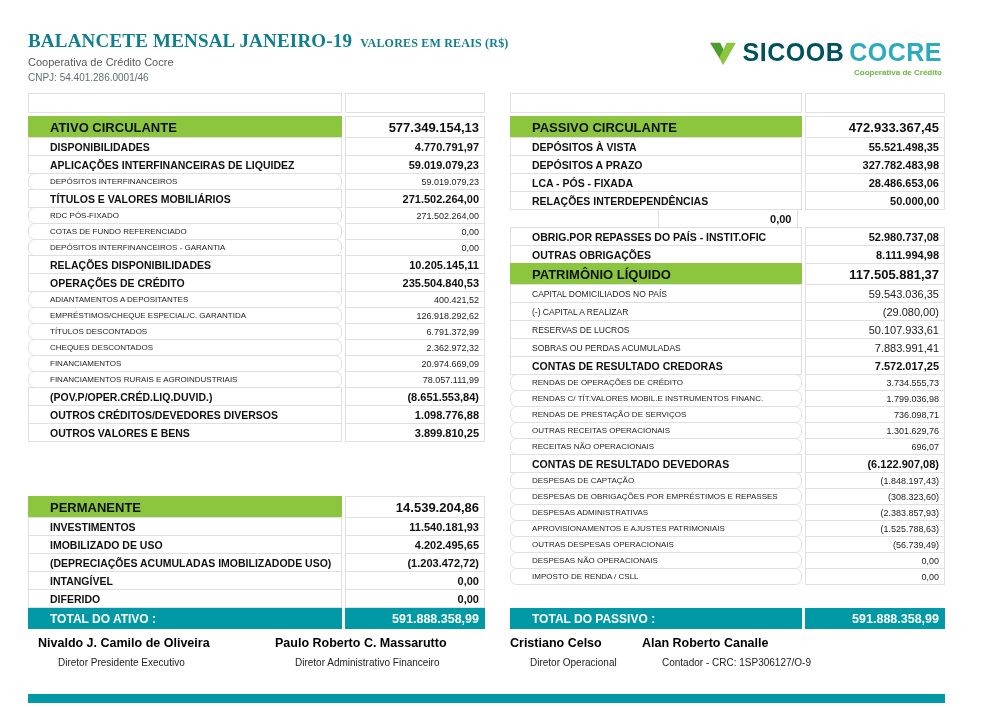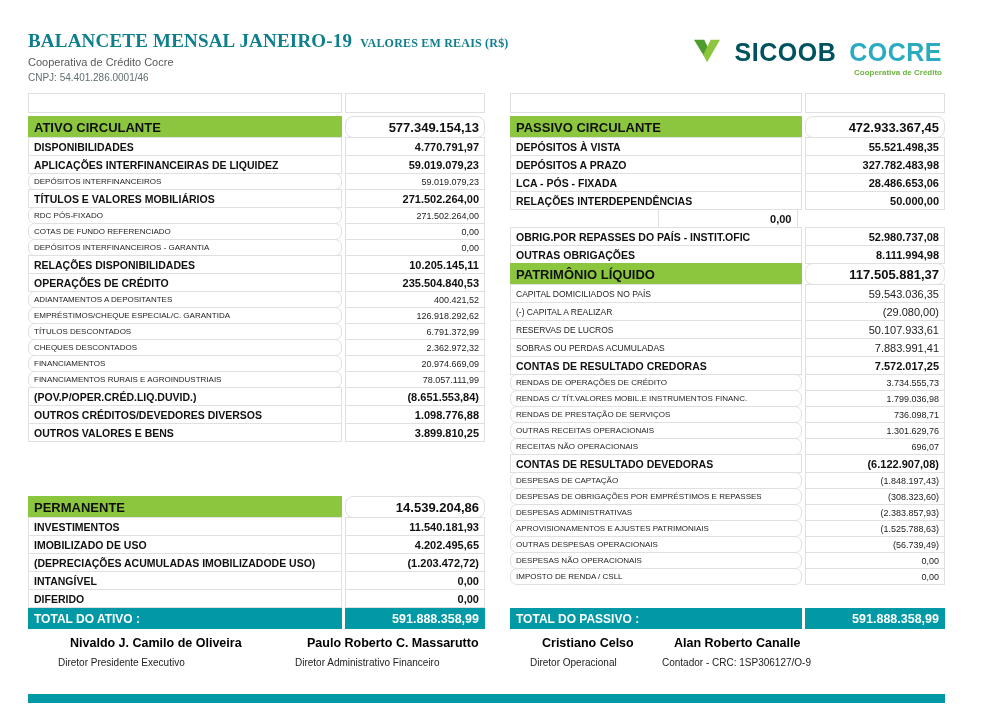--- a/index.html
+++ b/index.html
@@ -14,47 +14,47 @@
 
   
   .page-header{ position:absolute; top:30px; left:28px; }
   .title{ font-family:"Liberation Serif", serif; font-weight:bold; font-size:19px; color:var(--title); letter-spacing:.2px; }
   .title .suffix{ font-size:12px; margin-left:8px; font-family:"Liberation Serif", serif; font-weight:bold; }
   .subtitle{ font-size:11px; color:#595959; margin-top:4px; }
   .cnpj{ font-size:10px; color:#5f6f6f; margin-top:4px; }
 
   
   .logo{ position:absolute; top:38px; right:58px; text-align:right; }
-  .logo-row{ display:flex; align-items:flex-start; gap:13px; justify-content:flex-end; }
+  .logo-row{ display:flex; align-items:flex-end; gap:5px; justify-content:flex-end; }
   .logo-sicoob{ font-size:25px; font-weight:bold; color:#00535E; letter-spacing:.5px; }
   .logo-cocre{ font-size:25px; font-weight:bold; color:#2BABC0; letter-spacing:.5px; }
   .logo-tagline{ font-size:8px; color:#6CB33F; font-weight:bold; margin-top:1px; }
 
   
   .tables{ position:absolute; top:93px; left:28px; display:flex; gap:25px; }
   .table{ display:flex; flex-direction:column; height:536px; }
   .table-left{ width:457px; }
   .table-right{ width:435px; }
 
   .thead{ display:flex; gap:3px; height:20px; flex:0 0 20px; }
   .thead .cell{ background:var(--teal); color:#fff; font-weight:bold; font-size:12px;
                 display:flex; align-items:center; padding-left:5px; }
   .thead .value{ padding-left:0; }
 
   .rows{ flex:1; display:flex; flex-direction:column; margin-top:3px; }
   .row{ display:flex; gap:3px; flex:0 0 auto; }
   .rows .row + .row{ margin-top:-1px; }
   .cell{ display:flex; align-items:center; overflow:hidden; white-space:nowrap; }
-  .cell.label{ flex:1; padding-left:5px; border:1px solid var(--border); background:#fff; }
+  .cell.label{ flex:1; padding-left:21px; border:1px solid var(--border); background:#fff; }
   .cell.value{ width:140px; flex:0 0 140px; justify-content:flex-end; padding-right:5px;
                border:1px solid var(--border); background:#fff; }
 
   .row.section{ height:22px; }
   .row.section .label{ background:var(--green); border-color:var(--green); font-weight:bold; font-size:13px; color:#101010; }
-  .row.section .value{ font-weight:bold; font-size:13px; color:#101010;border-radius:8px; }
+  .row.section .value{ font-weight:bold; font-size:13px; color:#101010; }
 
   .row.bold{ height:19px;justify-content:center; }
   .row.bold .label{ font-weight:bold; font-size:10.5px; color:#111; }
   .row.bold .value{ font-weight:bold; font-size:11px; color:#111; }
 
   .row.medium{ height:19px; }
   .row.medium .label{ font-size:8.5px; color:#222; }
   .row.medium .value{ font-size:11px; color:#222; }
 
   .row.small{ height:17px; }
@@ -63,21 +63,21 @@
 
   .spacer{ flex:1 1 auto; min-height:10px; }
 
   .row.total{ height:21px; flex:0 0 21px; margin-top:auto; }
   .row.total .label{ background:var(--teal); border-color:var(--teal); color:#fff; font-weight:bold; font-size:12px; }
   .row.total .value{ background:var(--teal); border-color:var(--teal); color:#fff; font-weight:bold; font-size:12.5px; }
 
   
   .signatures{ position:absolute; top:636px; left:28px; width:917px; height:40px; }
   .sig{ position:absolute; top:0; }
-  .sig .name{ font-size:12.5px; font-weight:bold; color:#000;margin-left:32px; }
+  .sig .name{ font-size:12.5px; font-weight:bold; color:#000; }
   .sig .role{ font-size:10px; color:#222; margin-top:7px;padding-left:20px; }
   .sig-0{ left:10px; } .sig-1{ left:247px; } .sig-2{ left:482px; } .sig-3{ left:614px; }
 
   .bottom-bar{ position:absolute; left:28px; top:694px; width:917px; height:9px; background:var(--teal); }
 </style>
 </head>
 <body>
 
 <div class="page">
 

